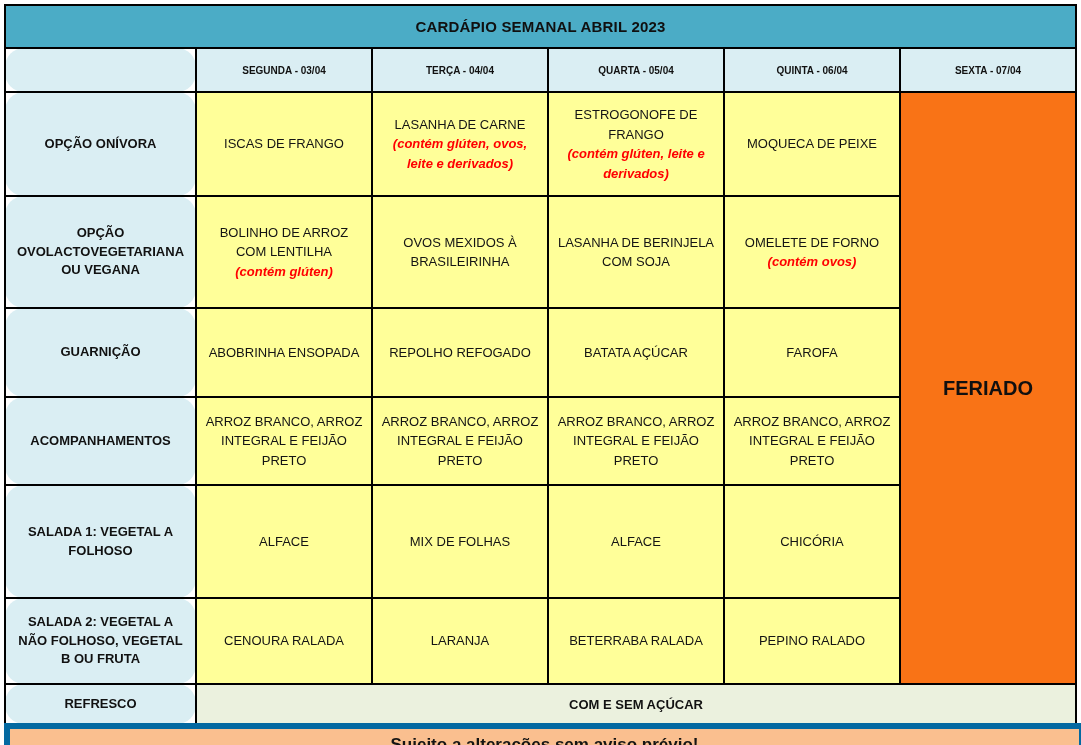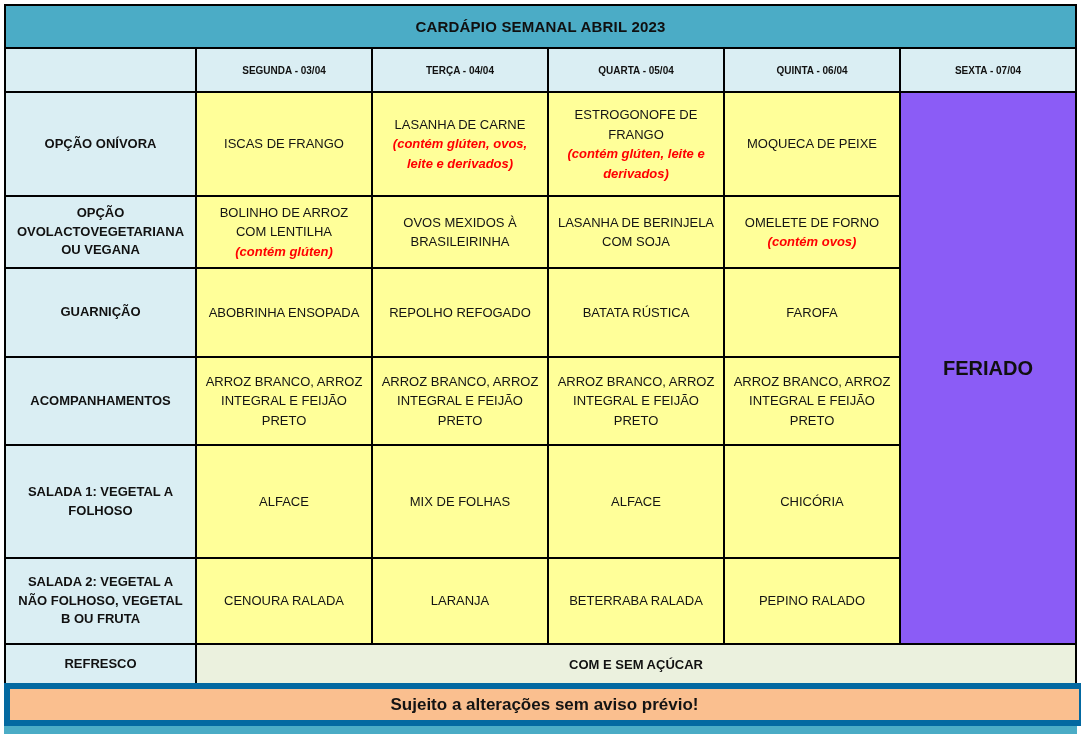--- a/index.html
+++ b/index.html
@@ -16,35 +16,35 @@
   col.label-c{width:191px;}
   col.day-c{width:176px;}
   .title-row td{
     background:#4BACC6;height:37px;font-size:15px;font-weight:bold;
     letter-spacing:.2px;color:#101010;margin-top:20px;
   }
   .header-row td{
     background:#DAEEF3;height:38px;font-size:10px;font-weight:bold;
   }
   td.label-col{
-    background:#DAEEF3;font-size:13px;font-weight:bold;line-height:1.45;
+    background:#DAEEF3;font-size:13px;font-weight:bold;line-height:1.45;border-radius:19px;
   }
   td.menu-cell{
     background:#FFFF99;font-size:13px;line-height:1.5;color:#141414;
   }
   .dish{white-space:normal;}
   .allergen{
     color:#FF0000;font-weight:bold;font-style:italic;font-size:13px;line-height:1.5;
   }
   .allergen:empty{display:none;}
   td.feriado-cell{
-    background:#8b5cf6;font-size:20px;font-weight:bold;color:#101010;
+    background:#f97316;font-size:20px;font-weight:bold;color:#101010;
   }
   tr.r1{height:104px;}
-  tr.r2{height:72px;margin-top:36px;}
+  tr.r2{height:112px;margin-top:36px;}
   tr.r3{height:89px;}
   tr.r4{height:88px;}
   tr.r5{height:113px;}
   tr.r6{height:86px;}
   tr.refresco-row{height:40px;}
   td.refresco-value{
     background:#EBF1DE;font-size:13px;font-weight:bold;
   }
   .footer-bar{
     width:1069px;height:31px;margin-top:-2px;
@@ -129,21 +129,21 @@
       <td class="label-col">GUARNIÇÃO</td>
       <td class="menu-cell">
         <div class="dish">ABOBRINHA ENSOPADA</div>
 
       </td>
       <td class="menu-cell">
         <div class="dish">REPOLHO REFOGADO</div>
 
       </td>
       <td class="menu-cell">
-        <div class="dish">BATATA RÚSTICA</div>
+        <div class="dish">BATATA AÇÚCAR</div>
 
       </td>
       <td class="menu-cell">
         <div class="dish">FAROFA</div>
 
       </td>
     </tr>
 
     <tr class="r4">
       <td class="label-col">ACOMPANHAMENTOS</td>

